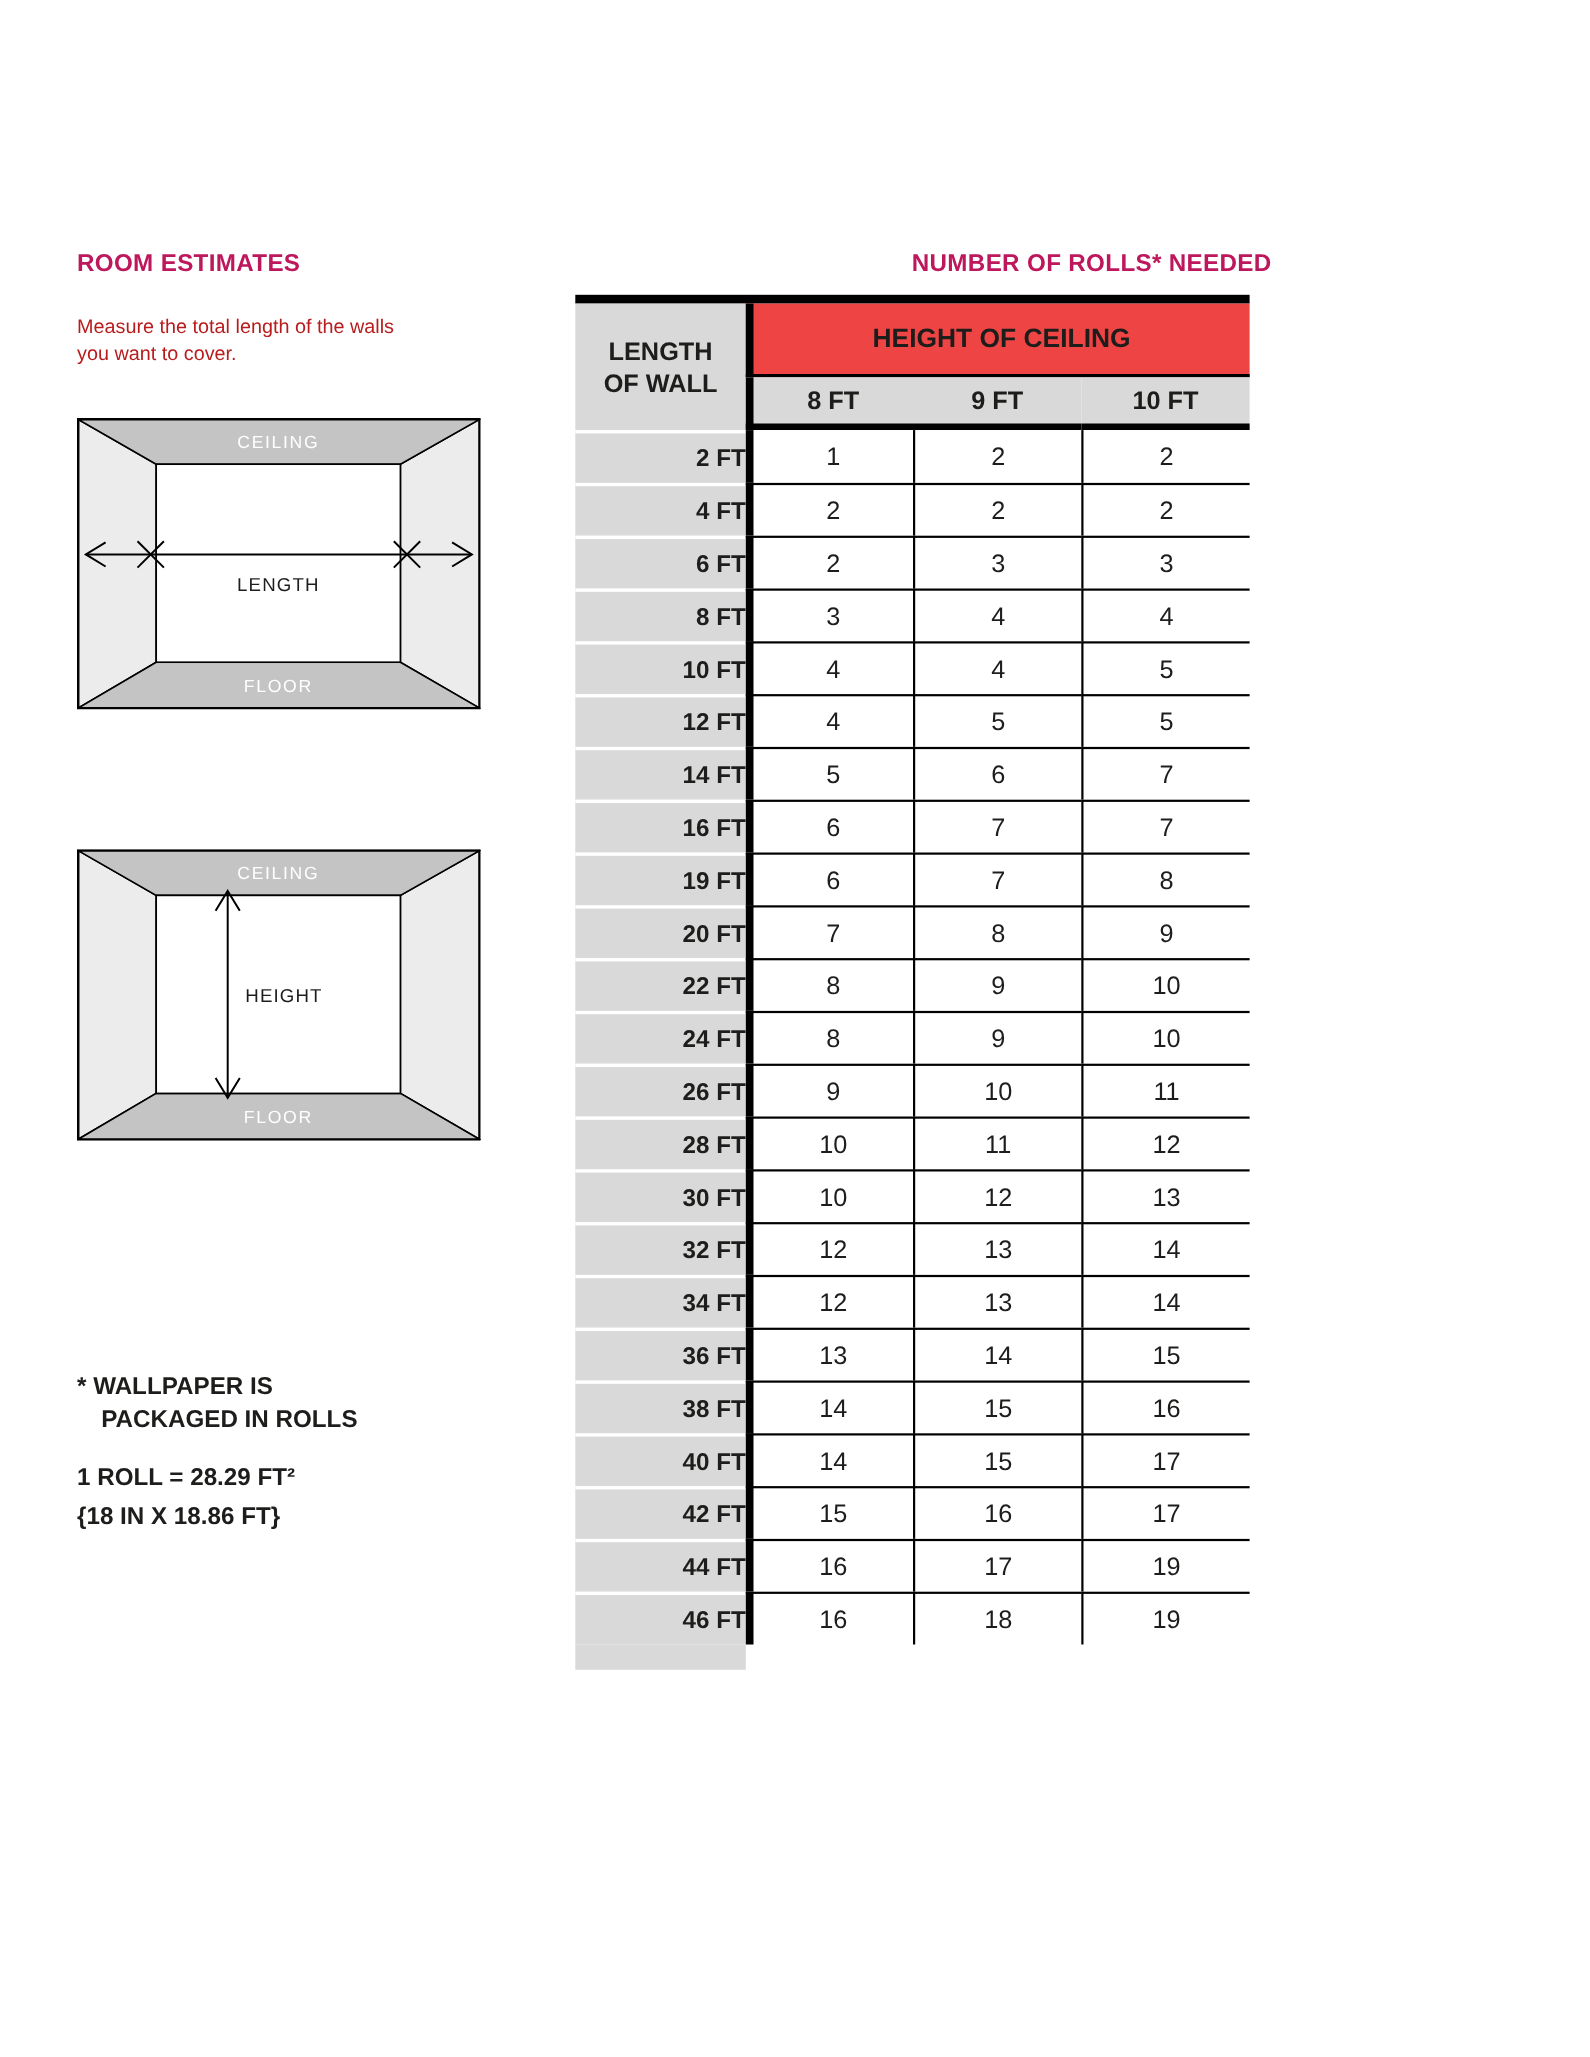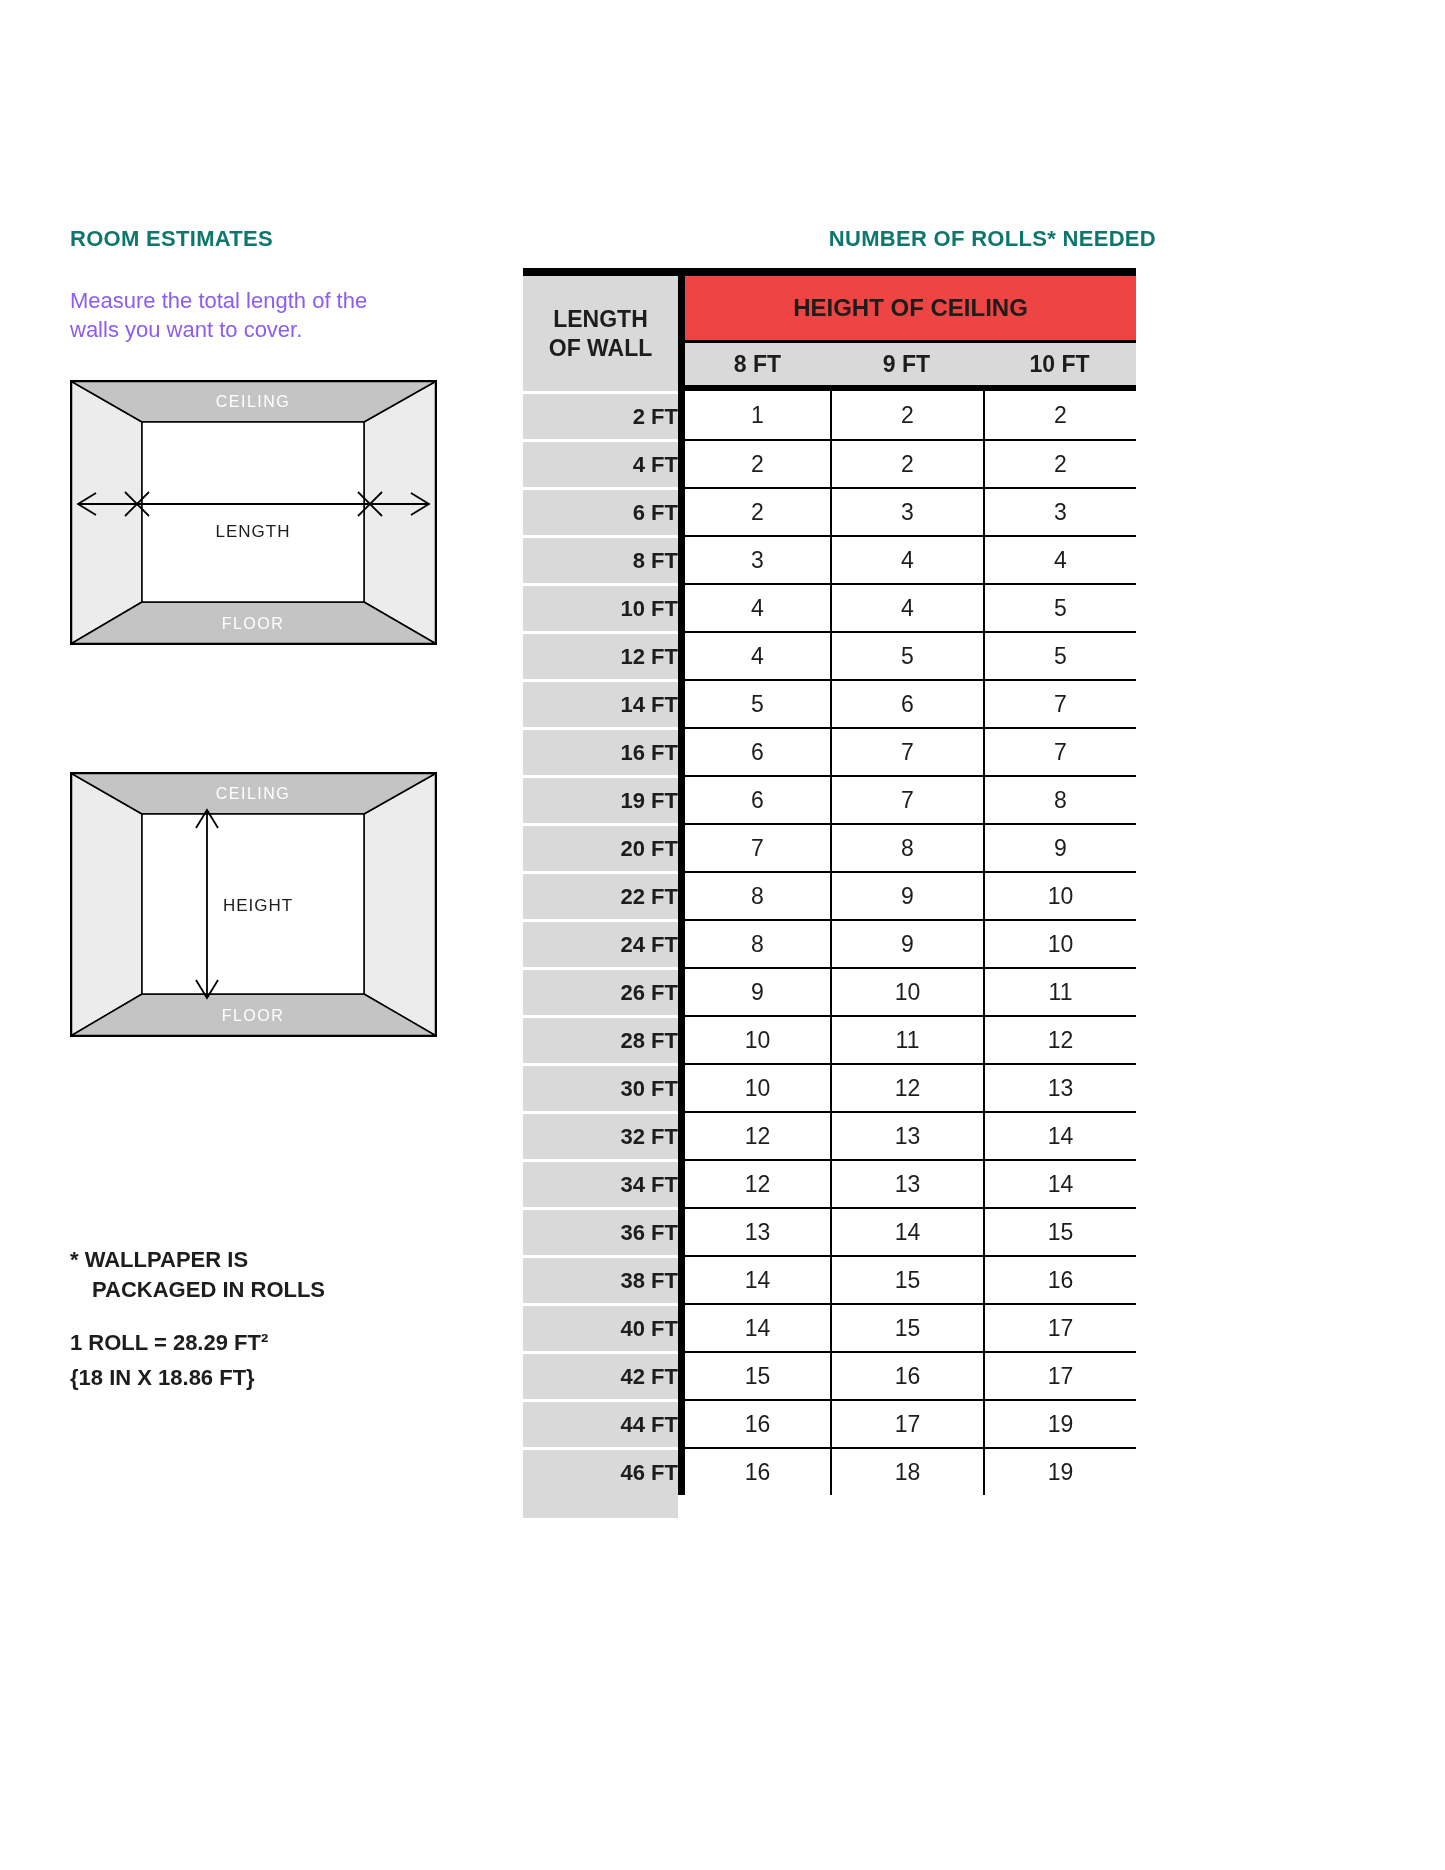--- a/index.html
+++ b/index.html
@@ -6,27 +6,27 @@
   .page {
     position:relative; width:1445px; height:1870px; background:#ffffff;
     font-family:"Liberation Sans", sans-serif; color:#1d1d1b; overflow:hidden;
   }
   .page-title {
     position:absolute; left:70px; top:58px;
     font-size:47px; font-weight:bold; color:#44b5e7; letter-spacing:0.5px;
   }
   .section-title {
     position:absolute; top:226px;
-    font-size:22px; font-weight:bold; color:#0f766e; letter-spacing:0.3px;
+    font-size:22px; font-weight:bold; color:#be185d; letter-spacing:0.3px;
   }
   .left-sec { left:70px; }
   .right-sec { left:543px; width:613px; text-align:right; }
   .para {
     position:absolute; left:70px; width:370px;
-    font-size:22px; line-height:1.33; color:#8b5cf6;
+    font-size:18px; line-height:1.33; color:#b91c1c;
   }
   .p1 { top:286px; width:320px; }
   .p2 { top:679px; width:320px; }
   .p3 { top:1072px; width:360px; }
   .footnote {
     position:absolute; left:70px; top:1245px;
     font-size:22px; font-weight:bold; line-height:1.35;
   }
   .footnote .indent { padding-left:22px; }
   .rollinfo {

